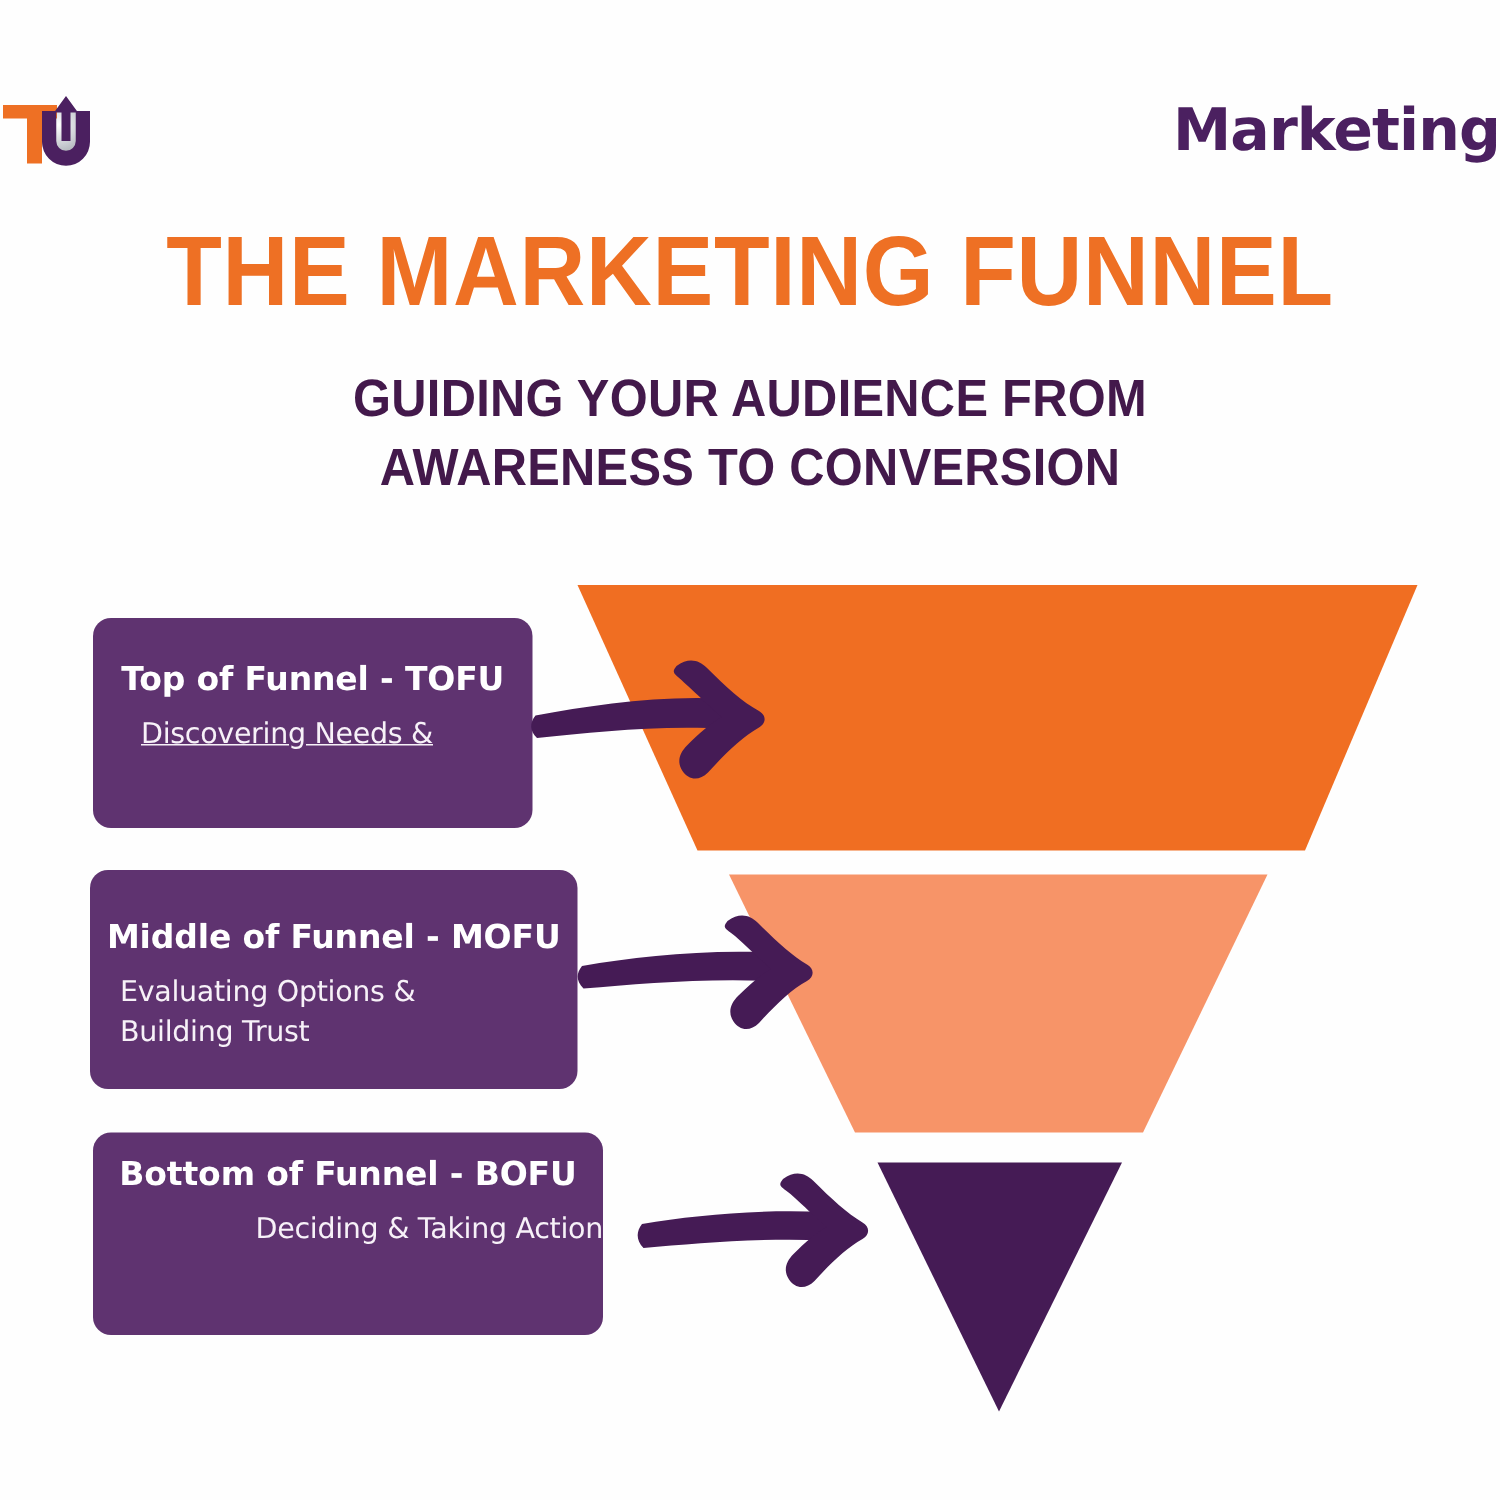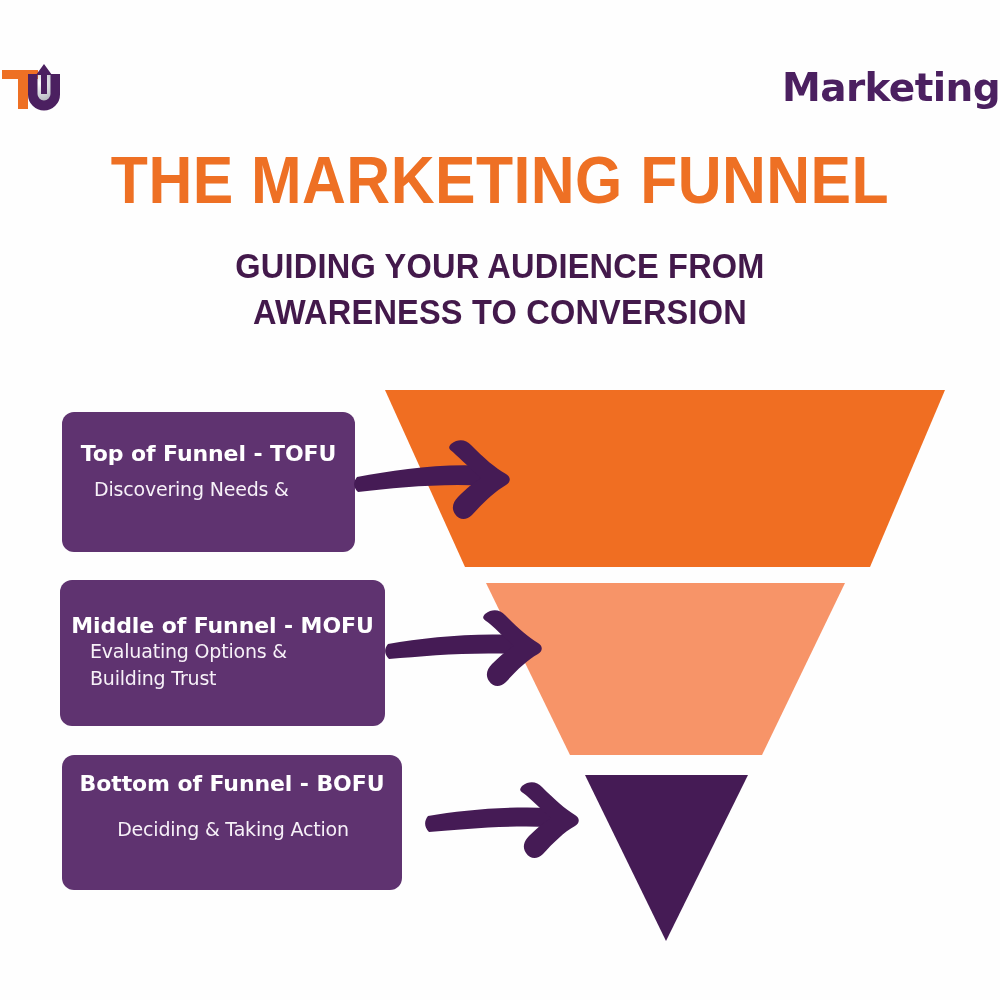--- a/index.html
+++ b/index.html
@@ -114,33 +114,33 @@
     line-height: 1.42;
     letter-spacing: -0.2px;
     color: #f7f1f8;
   }
   .card-sub .line { display: block; white-space: nowrap; }
 
   #card-tofu {
     left: 62px;  top: 412px;  width: 293px; height: 140px;
   }
   #card-tofu .card-head { margin-top: 29px; }
-  #card-tofu .card-sub  { margin-top: 10px; padding-left: 32px; }
+  #card-tofu .card-sub  { margin-top: 10px; padding-left: 32px; text-decoration: underline; }
 
   #card-mofu {
     left: 60px;  top: 580px;  width: 325px; height: 146px;
   }
   #card-mofu .card-head { margin-top: 33px; }
-  #card-mofu .card-sub  { padding-left: 30px; }
+  #card-mofu .card-sub  { margin-top: 10px; padding-left: 20px; }
 
   #card-bofu {
     left: 62px;  top: 755px;  width: 340px; height: 135px;
   }
   #card-bofu .card-head { margin-top: 16px; }
-  #card-bofu .card-sub  { margin-top: 20px; text-align: center; padding-left: 2px; }
+  #card-bofu .card-sub  { margin-top: 10px; text-align: right; padding-left: 2px; }
 
   
   .arrows {
     position: absolute;
     left: 0; top: 0;
     width: 1000px; height: 1000px;
     pointer-events: none;
   }
 </style>
 </head>

